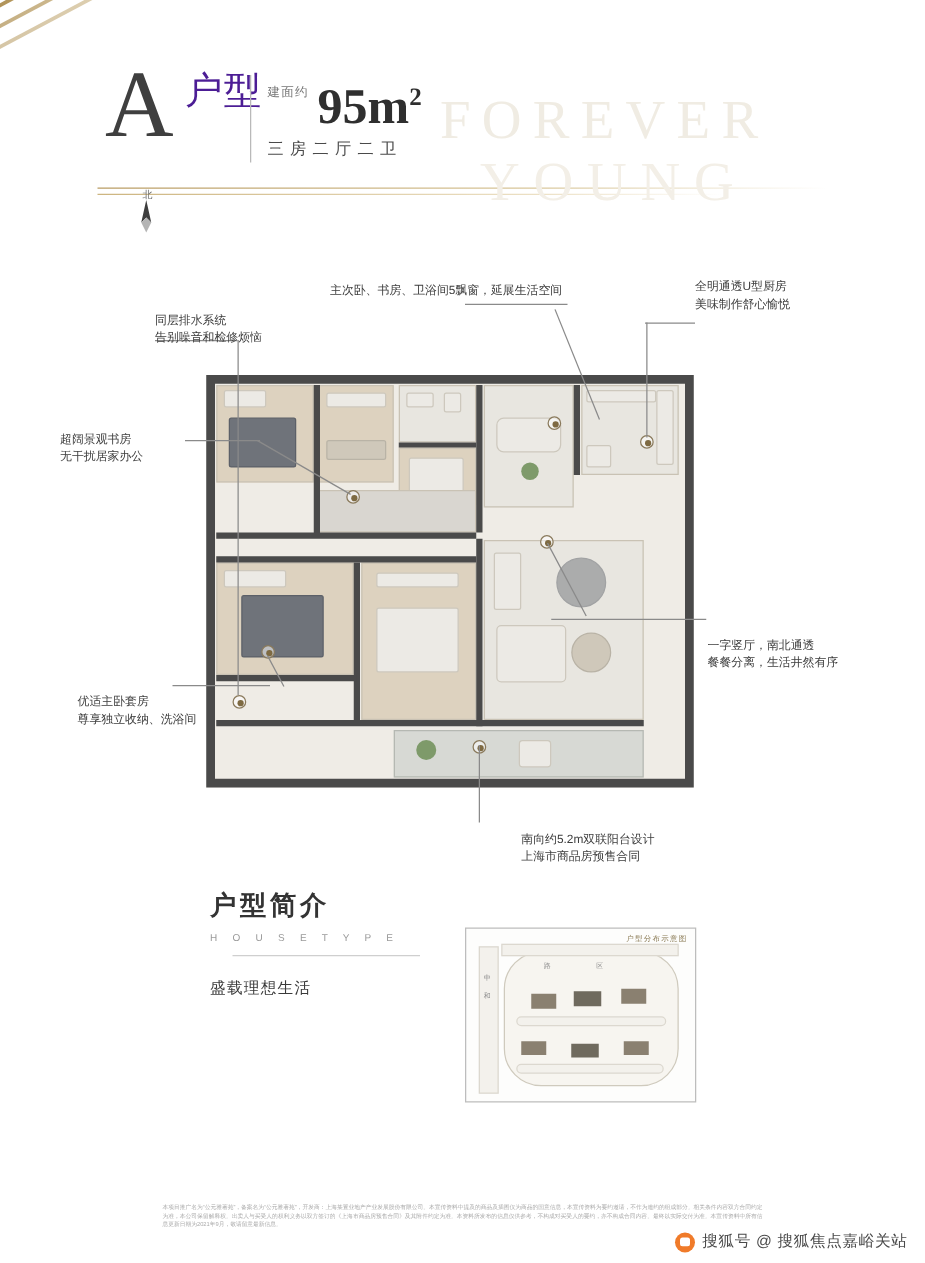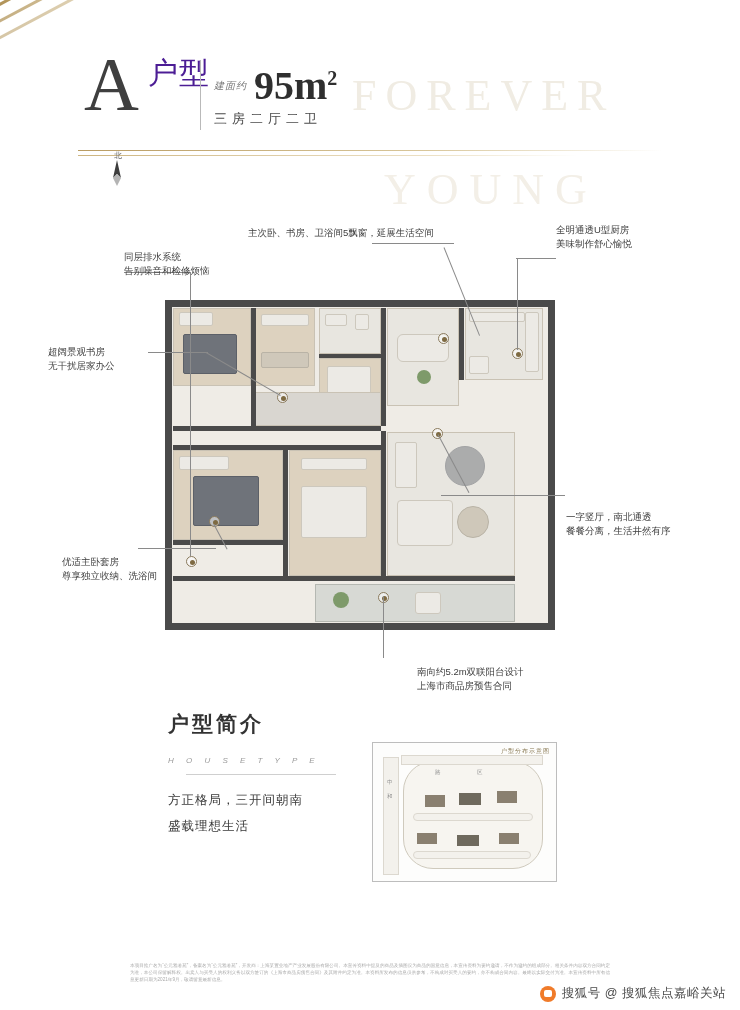--- a/index.html
+++ b/index.html
@@ -47,22 +47,22 @@
     position: absolute; left: 64px; top: 4px;
     font-family: "Liberation Serif", serif;
     font-size: 30px; line-height: 34px; color: #4c1d95;
     letter-spacing: 1px;
   }
   .v-divider {
     position: absolute; left: 116px; top: 8px; width: 1px; height: 70px;
     background: #b9b9b9;
   }
   .area-label {
-    position: absolute; left: 130px; top: 28px;
-    font-size: 10px; color: #777; letter-spacing: 1px; line-height: 12px; font-style: italic;
+    position: absolute; left: 130px; top: 17px;
+    font-size: 10px; color: #777; letter-spacing: 1px; line-height: 12px;
   }
   .area-num {
     position: absolute; left: 170px; top: 4px;
     font-family: "Liberation Serif", serif;
     font-size: 40px; line-height: 44px; font-weight: 700; color: #2f2f2f;
   }
   .area-num sup { font-size: 20px; vertical-align: super; }
   .rooms {
     position: absolute; left: 130px; top: 58px;
     font-size: 13px; letter-spacing: 5px; color: #4a4a4a;
@@ -71,21 +71,20 @@
     position: absolute; left: 268px; top: 18px;
     font-family: "Liberation Serif", serif;
     font-size: 44px; letter-spacing: 9px; color: #f0ece3; font-weight: 400;
     white-space: nowrap;
   }
   .young {
     position: absolute; left: 300px; top: 68px;
     font-family: "Liberation Serif", serif;
     font-size: 44px; letter-spacing: 11px; color: #f3efe7; font-weight: 400;
     white-space: nowrap;
-    margin-top: 44px;
   }
 
   
   .compass { position: absolute; left: 100px; top: 150px; width: 34px; height: 38px; }
   .compass .n { position: absolute; top: 0; left: 14px; font-size: 8px; color: #6c6c6c; }
   .compass svg { position: absolute; top: 8px; left: 4px; }
 
   
   .plan-wrap { position: absolute; left: 165px; top: 300px; width: 390px; height: 330px; }
   .plan-bg {
@@ -118,21 +117,21 @@
     content:''; position:absolute; left:3px; top:3px; width:5px; height:5px;
     border-radius:50%; background:#7e6a42;
   }
 
   
   .intro { position: absolute; left: 168px; top: 710px; width: 185px; text-align: left; }
   .intro-title {
     font-family: "Liberation Serif", serif;
     font-size: 21px; letter-spacing: 3px; color: #333; font-weight: 700;
   }
-  .intro-sub { font-size: 8px; letter-spacing: 5px; color: #9a9a9a; margin-top: 18px; font-style: italic; }
+  .intro-sub { font-size: 8px; letter-spacing: 5px; color: #9a9a9a; margin-top: 8px; }
   .intro-rule { width: 150px; height: 1px; background: #cfcfcf; margin: 9px auto 12px; }
   .intro-line { font-size: 12.5px; line-height: 26px; color: #3a3a3a; letter-spacing: 1px; }
 
   .sitemap {
     position: absolute; left: 372px; top: 742px; width: 185px; height: 140px;
     border: 1px solid #bdbdbd; background: #fdfdfc;
   }
   .sitemap .sm-title {
     position: absolute; right: 6px; top: 4px; font-size: 6px; color: #8b7b55; letter-spacing: 1px;
   }
@@ -282,21 +281,21 @@
 <div class="cline" style="left:138px; top:548px; width:78px;"></div>
 <div class="cline" style="left:214px; top:524px; width:28px; transform:rotate(62deg);"></div>
 
 <div class="cline" style="left:383px; top:596px; width:1px; height:62px;"></div>
 
 <div class="callout" style="left:124px; top:250px;">
   <span class="l1">同层排水系统</span>
   <span class="l2">告别噪音和检修烦恼</span>
 </div>
 
-<div class="callout" style="left:248px; top:226px;text-align:center;">
+<div class="callout" style="left:264px; top:226px;text-align:center;">
   <span class="l1">主次卧、书房、卫浴间5飘窗，延展生活空间</span>
 </div>
 
 <div class="callout" style="left:556px; top:223px;">
   <span class="l1">全明通透U型厨房</span>
   <span class="l2">美味制作舒心愉悦</span>
 </div>
 
 <div class="callout" style="left:48px; top:345px;">
   <span class="l1">超阔景观书房</span>
@@ -315,21 +314,20 @@
 
 <div class="callout" style="left:417px; top:665px;">
   <span class="l1">南向约5.2m双联阳台设计</span>
   <span class="l2">上海市商品房预售合同</span>
 </div>
 
 <div class="intro">
   <div class="intro-title">户型简介</div>
   <div class="intro-sub">H O U S E   T Y P E</div>
   <div class="intro-rule"></div>
-  <div class="intro-line">方正格局，三开间朝南</div>
   <div class="intro-line">盛载理想生活</div>
 </div>
 
 <div class="sitemap">
   <div class="sm-title">户型分布示意图</div>
 
   <div class="sm-area" style="left:30px; top:18px; width:140px; height:108px;"></div>
 
   <div class="sm-road" style="left:10px; top:14px; width:16px; height:118px;"></div>
   <div class="sm-road" style="left:28px; top:12px; width:142px; height:10px;"></div>

